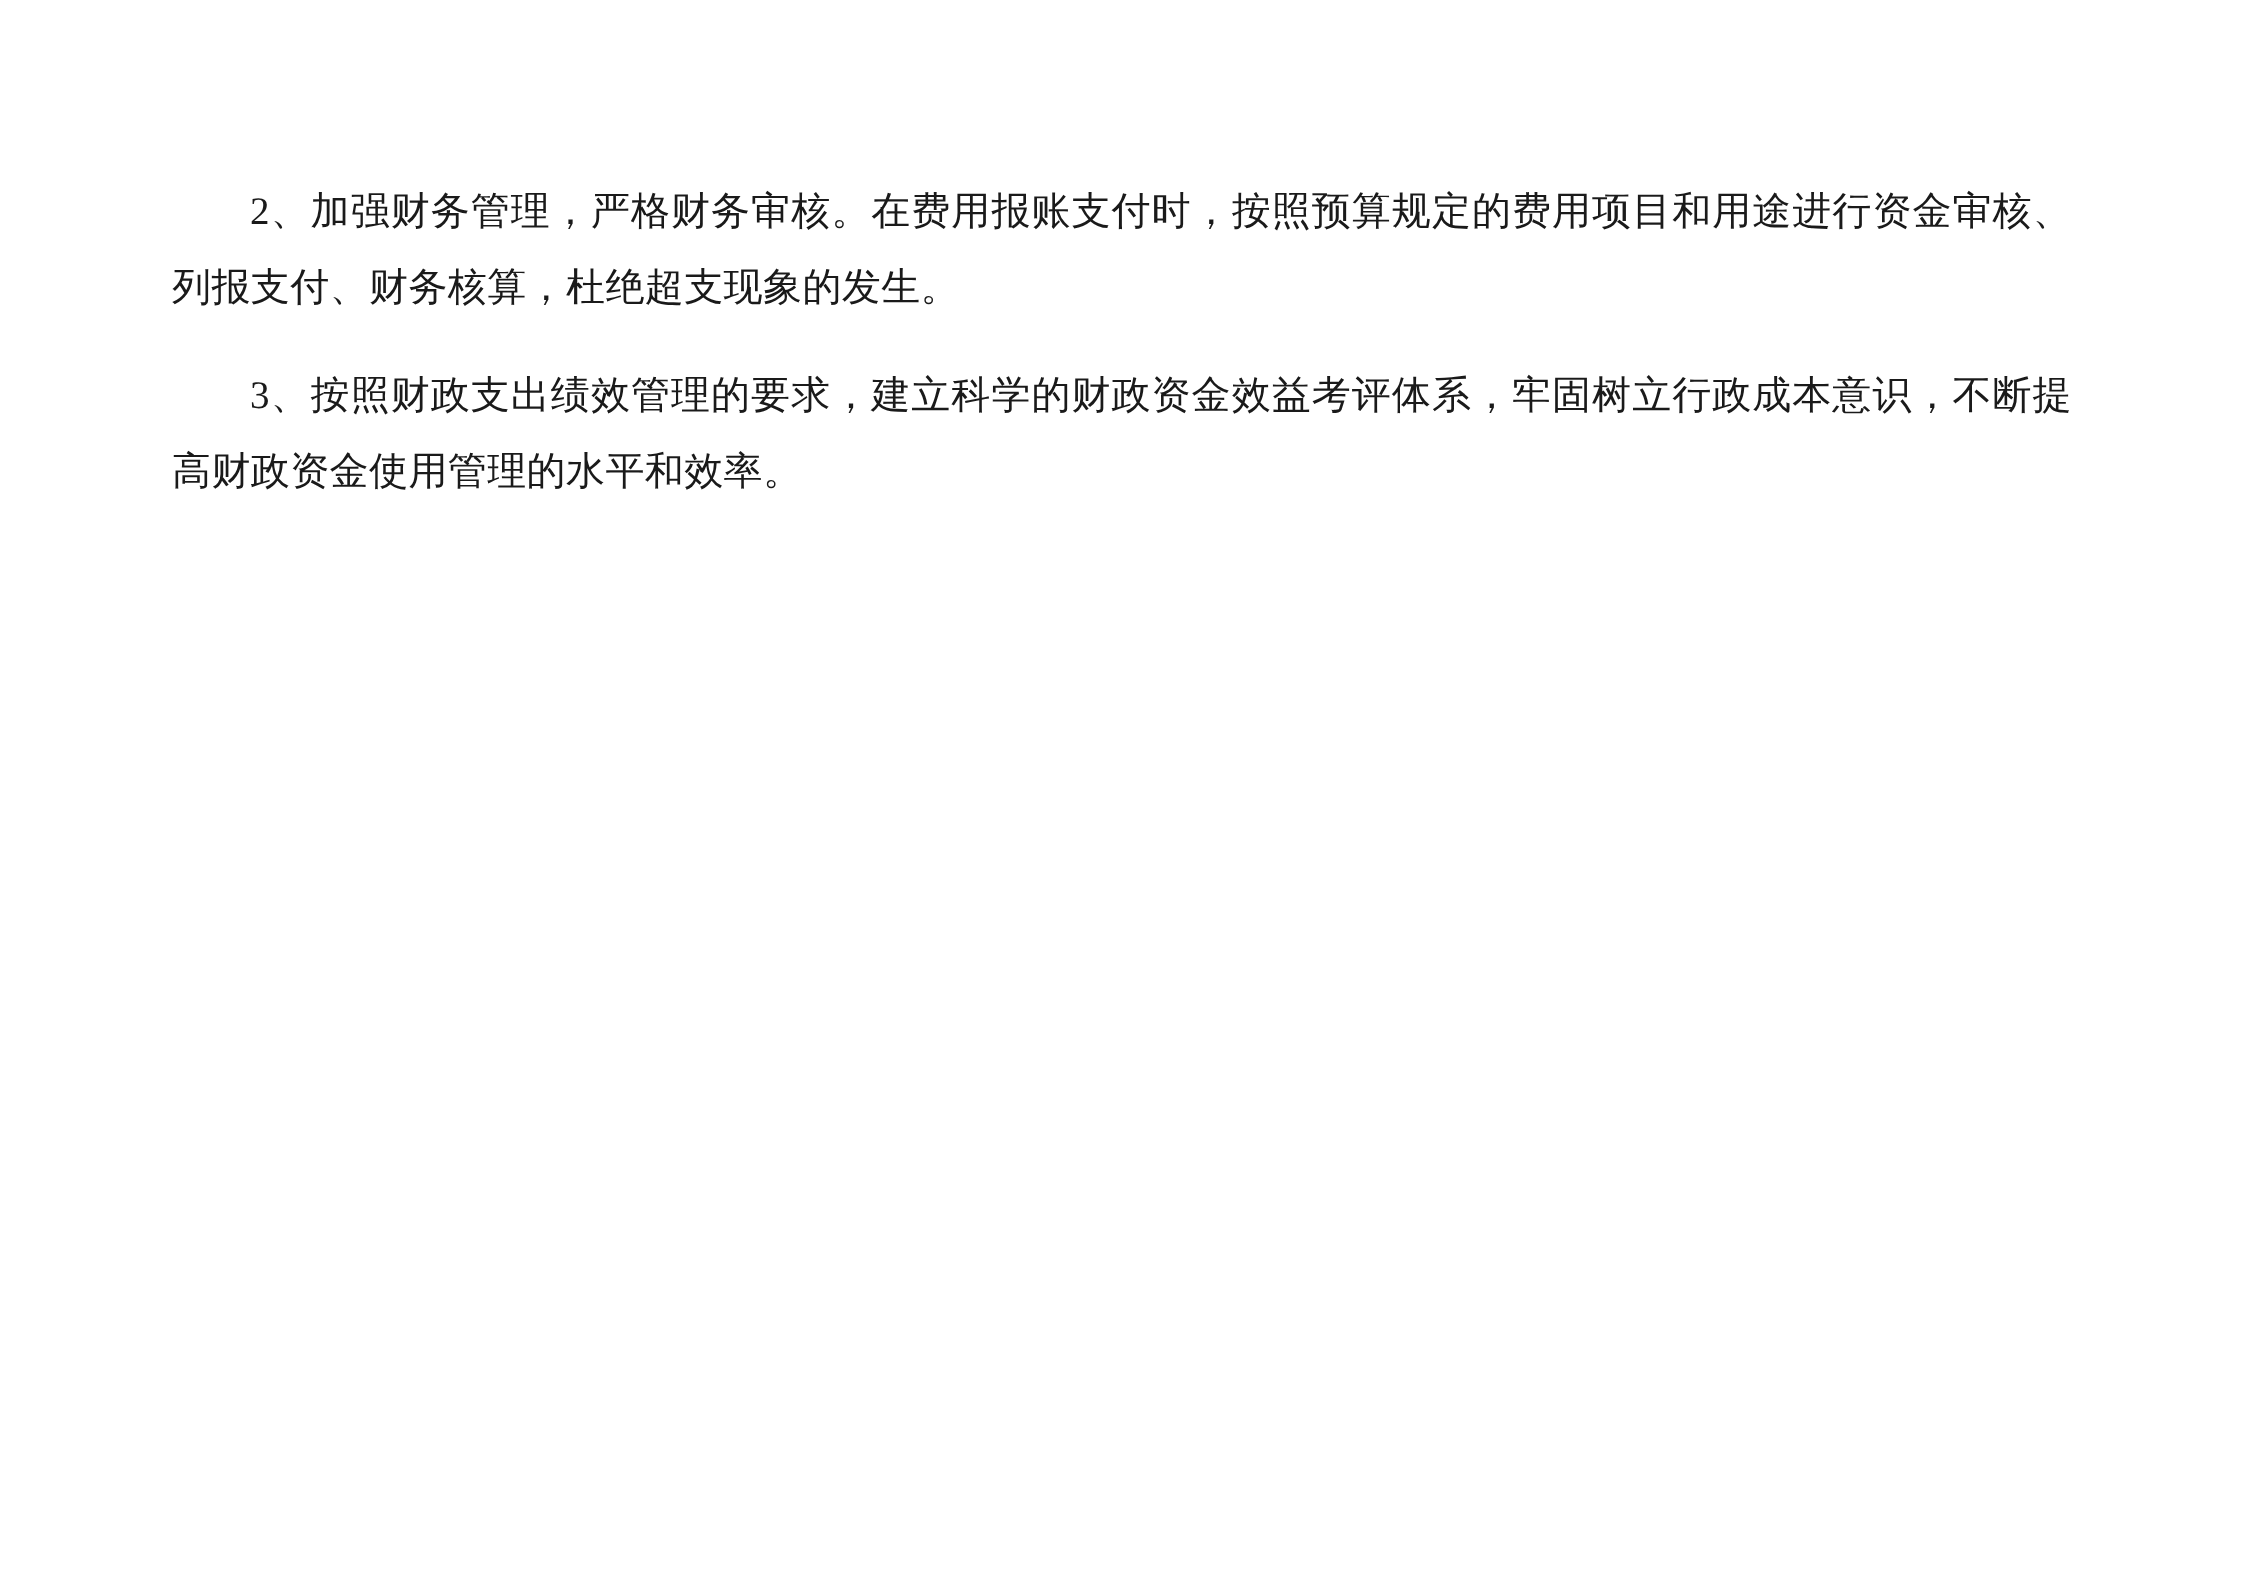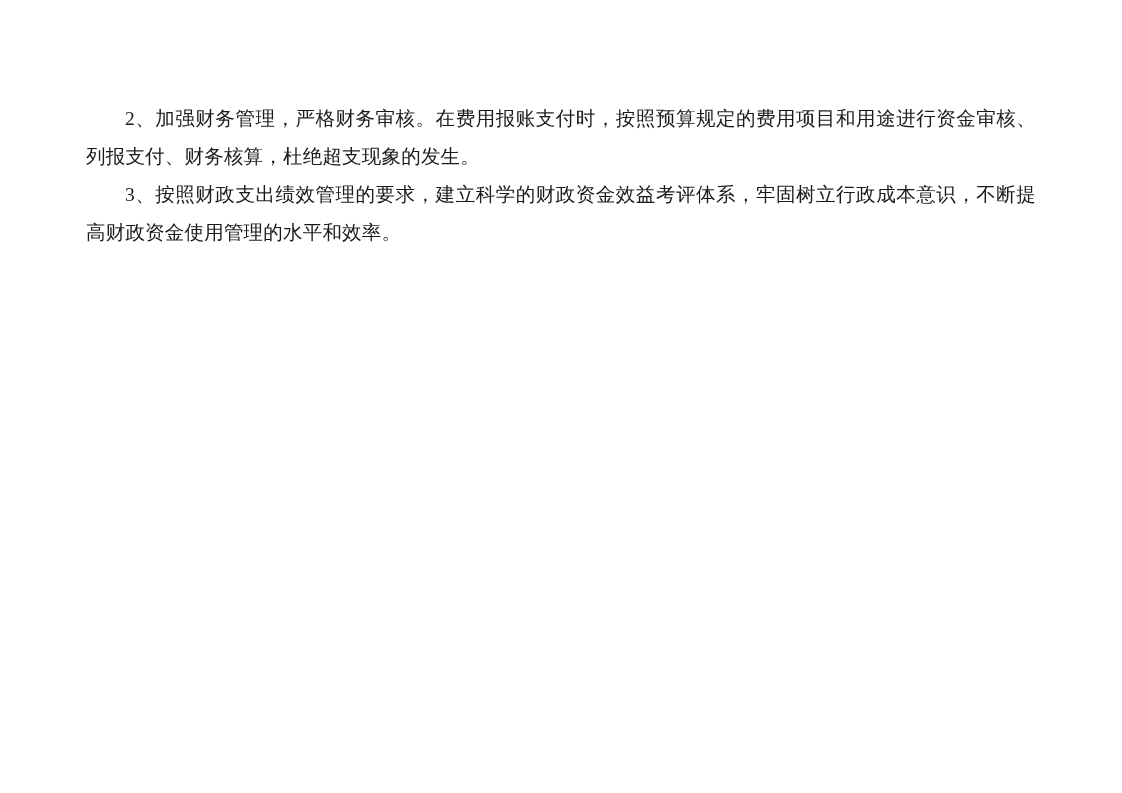--- a/index.html
+++ b/index.html
@@ -17,35 +17,35 @@
   .page {
     position: relative;
     width: 1122px;
     height: 793px;
     background: #ffffff;
     box-sizing: border-box;
   }
   .content {
     position: absolute;
     left: 86px;
-    top: 100px;
+    top: 88px;
     width: 950px;
   }
   .para {
     font-size: 19.5px;
     line-height: 38px;
     text-align: justify;
     text-justify: inter-ideograph;
     text-indent: 39px;
     margin: 0;
     letter-spacing: 0.2px;
     color: #1a1a1a;
   }
   .para + .para {
-    margin-top: 0px;
+    margin-top: 16px;
   }
 </style>
 </head>
 <body>
 
 <div class="page">
   <div class="content">
     <p class="para">2、加强财务管理，严格财务审核。在费用报账支付时，按照预算规定的费用项目和用途进行资金审核、列报支付、财务核算，杜绝超支现象的发生。</p>
     <p class="para">3、按照财政支出绩效管理的要求，建立科学的财政资金效益考评体系，牢固树立行政成本意识，不断提高财政资金使用管理的水平和效率。</p>
   </div>

